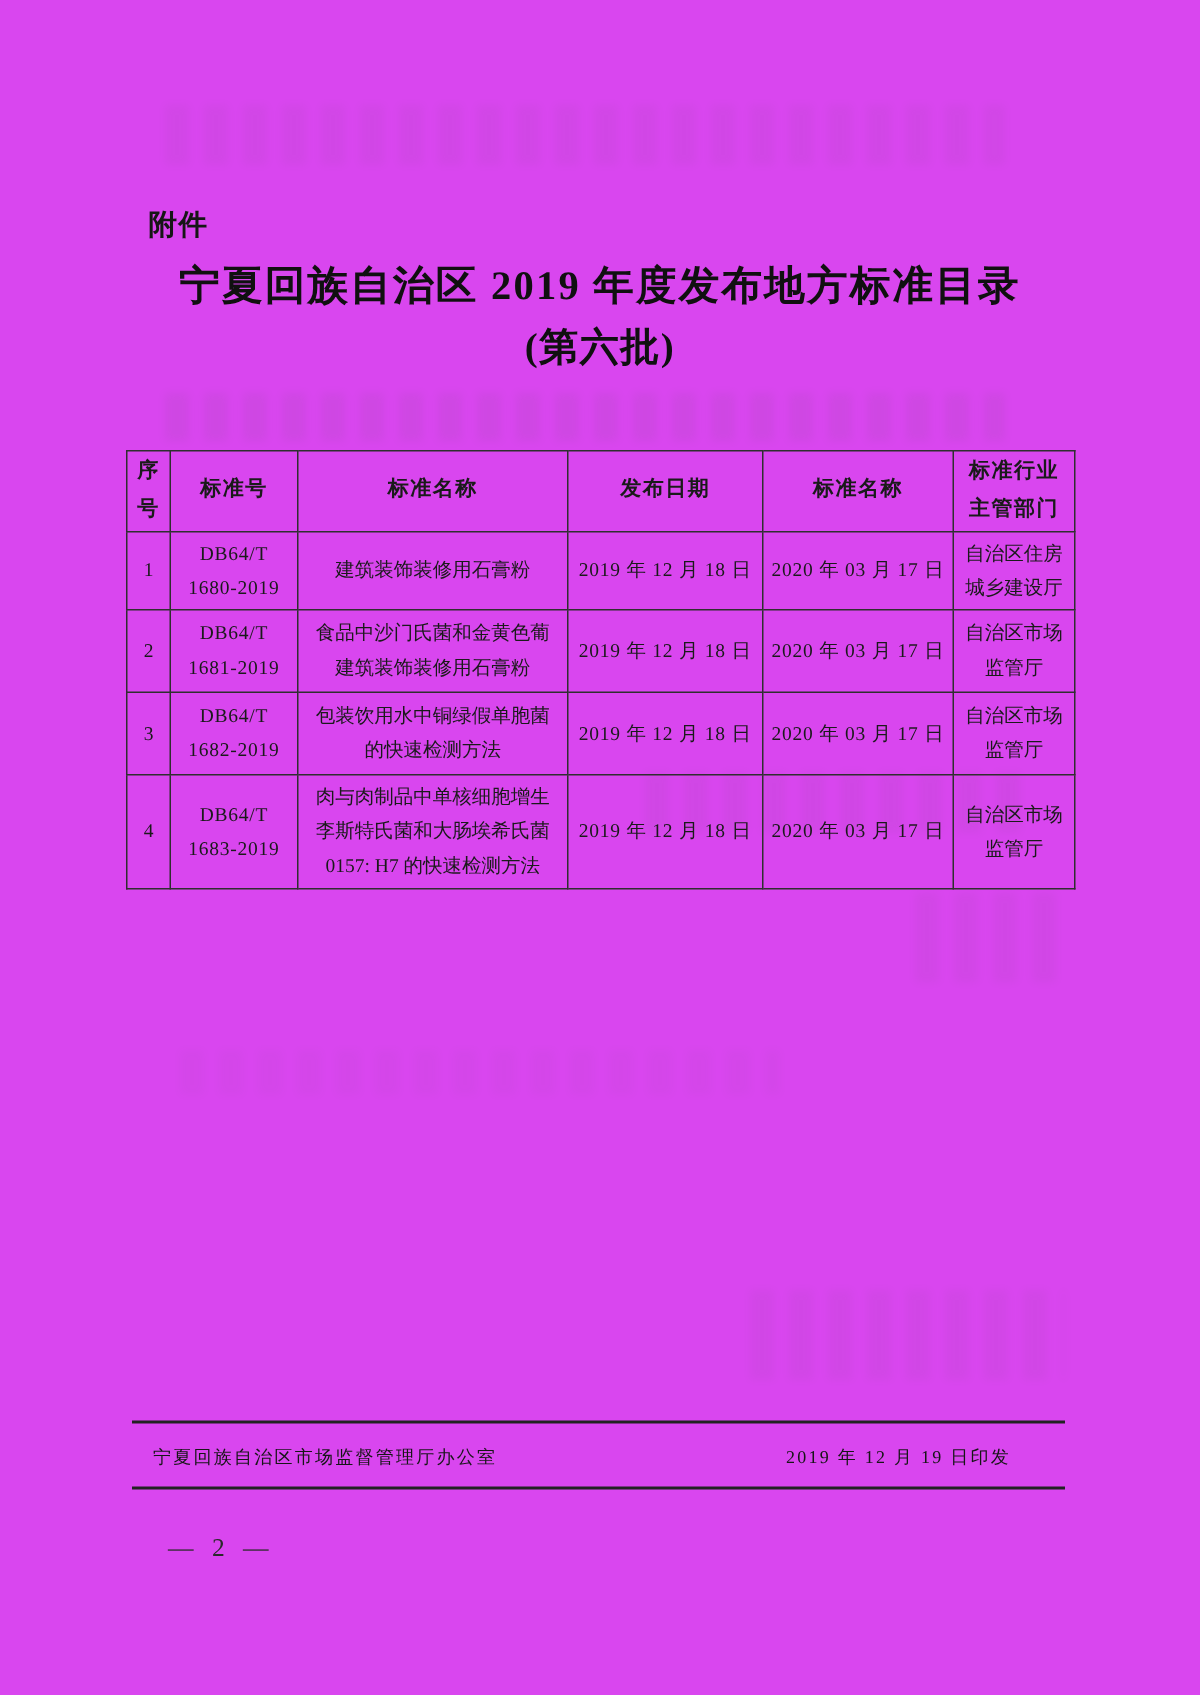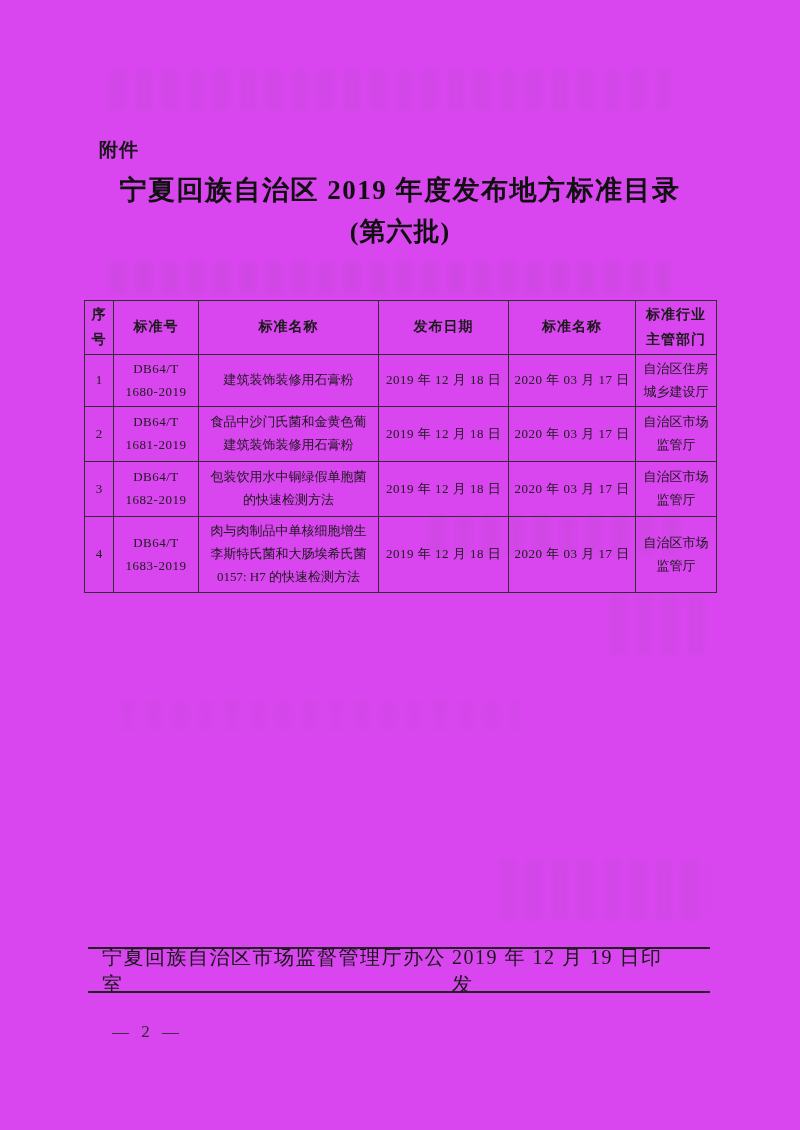--- a/index.html
+++ b/index.html
@@ -101,22 +101,22 @@
   .footer-rule.top { top: 947px; }
   .footer-rule.bottom { top: 991px; }
   .footer-row {
     position: absolute;
     left: 88px;
     top: 953px;
     width: 622px;
     height: 36px;
     display: flex;
     align-items: center;
-    justify-content: center;
-    font-size: 20px;
+    justify-content: space-between;
+    font-size: 12px;
     color: #161616;
     letter-spacing: 1.5px;
   }
   .footer-row .issuer { padding-left: 14px; }
   .footer-row .print-date { padding-right: 36px; }
   .page-number {
     position: absolute;
     left: 112px;
     top: 1022px;
     font-size: 17px;

